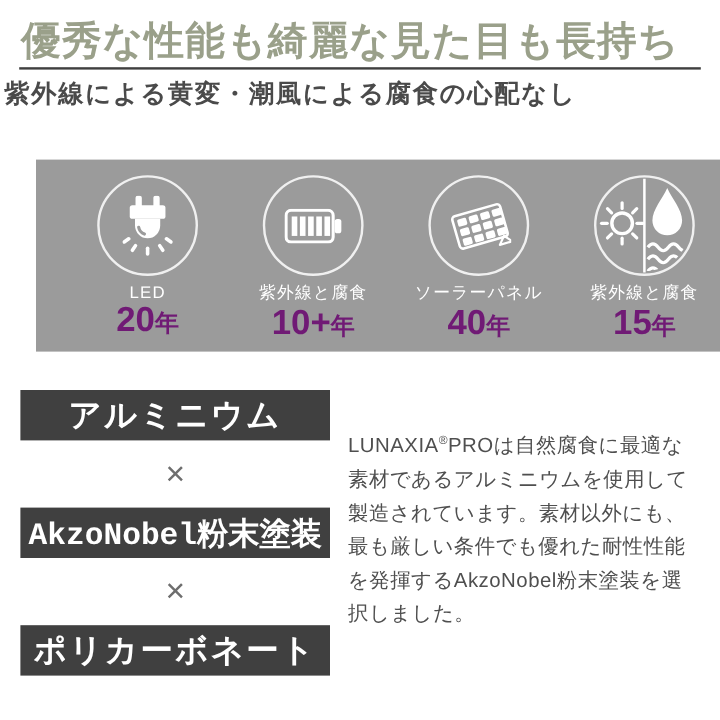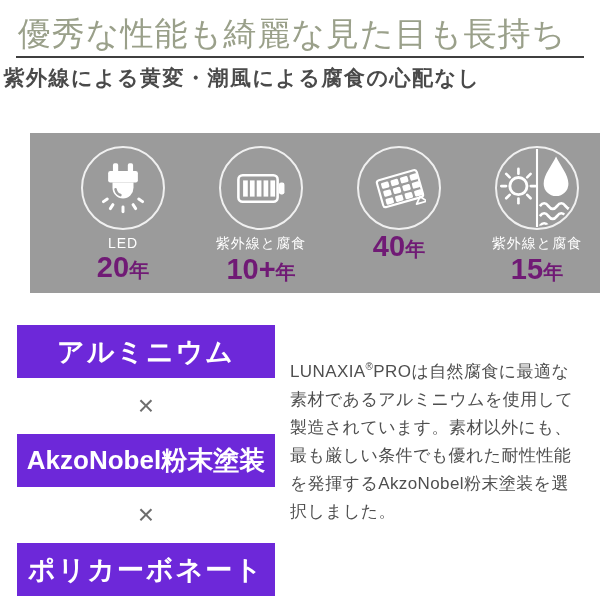--- a/index.html
+++ b/index.html
@@ -3,21 +3,21 @@
 <meta charset="utf-8">
 <style>
   html,body{margin:0;padding:0;}
   body{
     width:600px;height:600px;position:relative;background:#ffffff;overflow:hidden;
     font-family:"Liberation Sans","DejaVu Sans",sans-serif;
   }
   
   .page-title{
     position:absolute;top:12px;left:0;width:584px;text-align:center;
-    font-size:33px;font-weight:normal;color:#9aa08a;letter-spacing:1px;white-space:nowrap;
+    font-size:33px;font-weight:bold;color:#9aa08a;letter-spacing:1px;white-space:nowrap;
   }
   .title-rule{
     position:absolute;top:56px;left:16px;width:568px;height:0;
     border-top:2px solid #3f3f3f;
   }
   .page-subtitle{
     position:absolute;top:64px;left:0;width:484px;text-align:center;
     font-size:21px;font-weight:600;color:#4a4a4a;letter-spacing:1.5px;white-space:nowrap;
   }
   
@@ -43,25 +43,25 @@
     margin-top:1px;color:#701a75;font-weight:bold;white-space:nowrap;line-height:1.05;
   }
   .durability-value .num{font-size:29px;}
   .durability-value .unit{font-size:20px;}
   
   .materials-stack{
     position:absolute;top:325px;left:17px;width:258px;
     display:flex;flex-direction:column;
   }
   .material-box{
-    height:53px;background:#6d28d9;color:#ffffff;font-weight:bold;
+    height:42px;background:#404040;color:#ffffff;font-weight:bold;
     display:flex;align-items:center;justify-content:center;
     font-size:27px;letter-spacing:2px;white-space:nowrap;
   }
-  .material-box.tight{letter-spacing:0;font-size:26px;}
+  .material-box.tight{letter-spacing:0;font-size:26px;font-family:Liberation Mono, monospace;}
   .multiply-separator{
     height:56px;display:flex;align-items:center;justify-content:center;
     font-size:28px;color:#6e6e6e;font-weight:300;
   }
   
   .description-text{
     position:absolute;top:358px;left:290px;width:290px;
     font-size:17px;line-height:28px;color:#4f4f4f;font-weight:500;
     letter-spacing:0.4px;text-align:left;margin:0;
   }
@@ -137,20 +137,21 @@
             <rect x="34" y="24" width="8.6" height="6.8" rx="1.5"></rect>
             <rect x="45" y="24" width="8.6" height="6.8" rx="1.5"></rect>
             <rect x="12" y="33.2" width="8.6" height="6.8" rx="1.5"></rect>
             <rect x="23" y="33.2" width="8.6" height="6.8" rx="1.5"></rect>
             <rect x="34" y="33.2" width="8.6" height="6.8" rx="1.5"></rect>
             <rect x="45" y="33.2" width="8.6" height="6.8" rx="1.5"></rect>
           </g>
         </g>
       </svg>
     </div>
+    <div class="durability-label">ソーラーパネル</div>
     <div class="durability-value">
       <span class="num">40</span><span class="unit">年</span>
     </div>
   </div>
 
   <div class="durability-item">
     <div class="icon-circle full">
       <svg viewBox="0 0 84 84" width="80" height="80" aria-hidden="true">
         <defs>
             <clipPath id="c4">

